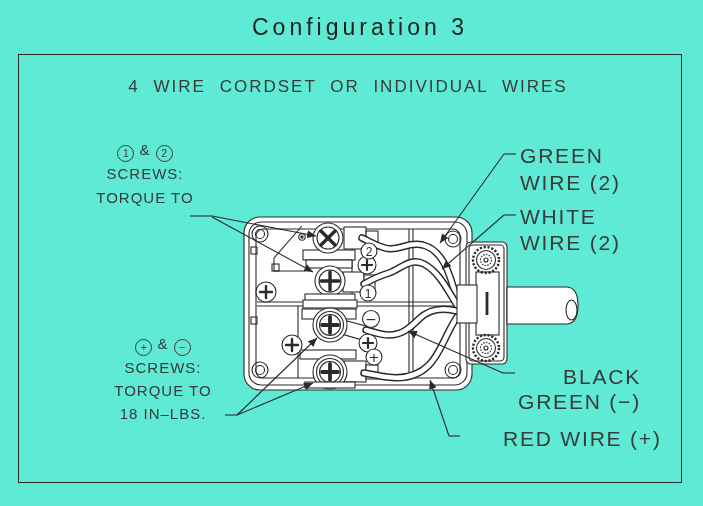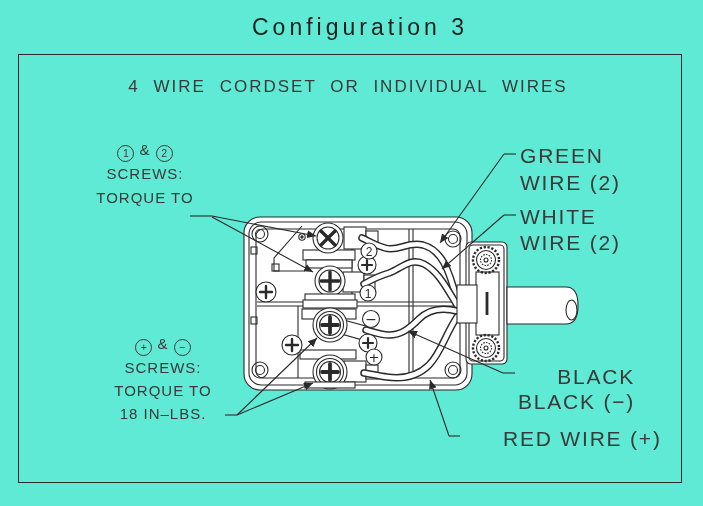--- a/index.html
+++ b/index.html
@@ -71,21 +71,21 @@
   <div class="wirelabel lbl-green">
     <div>GREEN</div>
     <div>WIRE (2)</div>
   </div>
   <div class="wirelabel lbl-white">
     <div>WHITE</div>
     <div>WIRE (2)</div>
   </div>
   <div class="wirelabel lbl-black">
     <div>BLACK</div>
-    <div>BLACK (−)</div>
+    <div>GREEN (−)</div>
   </div>
   <div class="wirelabel lbl-red">
     <div>RED WIRE (+)</div>
   </div>
 
   <svg width="703" height="506" viewBox="0 0 703 506">
     <defs>
       <marker id="arr" markerUnits="userSpaceOnUse" markerWidth="10" markerHeight="8" refX="9" refY="4" orient="auto">
         <path d="M0,0 L9,4 L0,8 Z" fill="#2a2a2a"></path>
       </marker>

